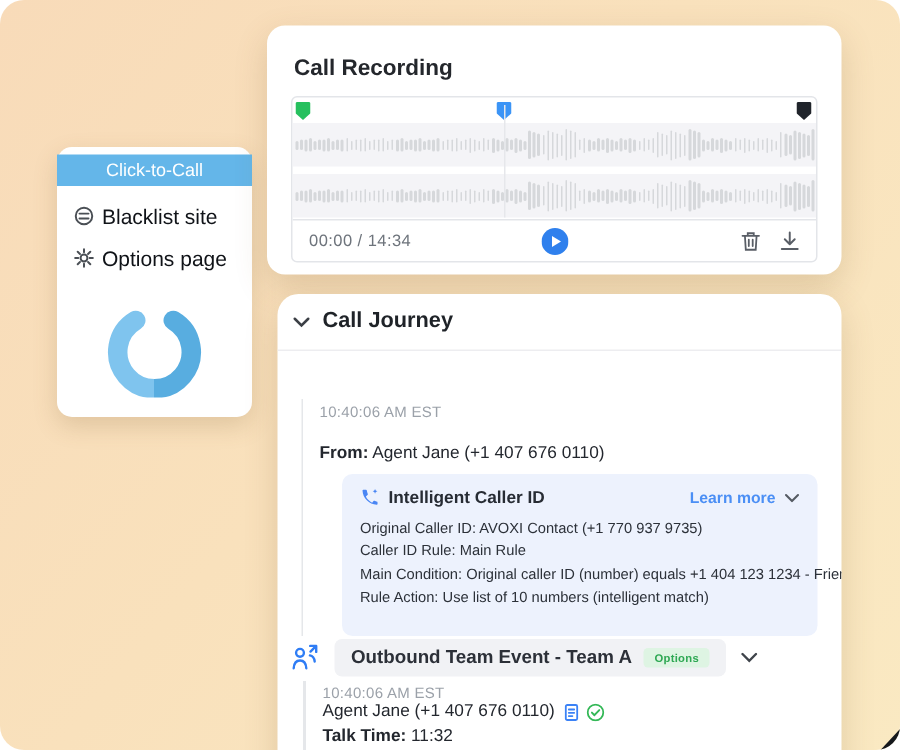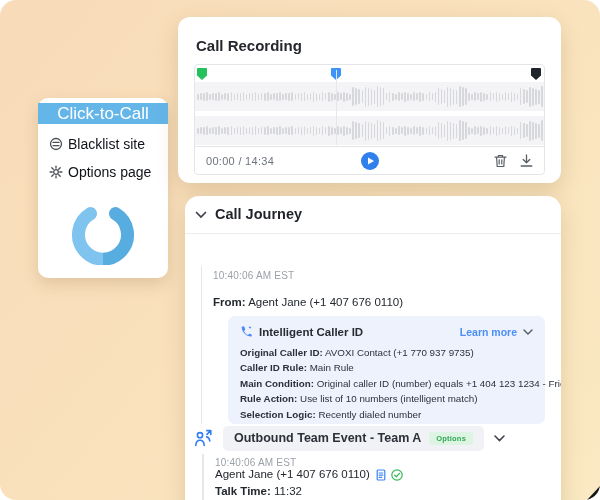--- a/index.html
+++ b/index.html
@@ -5,21 +5,21 @@
   html,body{margin:0;padding:0;background:#fff;width:600px;height:500px;
     font-family:"Liberation Sans",sans-serif;-webkit-font-smoothing:antialiased;}
   .stage{position:relative;width:600px;height:500px;border-radius:16px;overflow:hidden;
     background:linear-gradient(130deg,#f8dbb9 0%,#f9e1bc 45%,#fae9c2 100%);}
   .card{position:absolute;background:#fff;}
 
   
   .ext-card{left:38px;top:98px;width:130px;height:180px;border-radius:10px;
     box-shadow:0 6px 16px rgba(125,90,45,.20);}
   .ext-header{margin-top:5px;height:21px;line-height:21px;background:#64b6e9;color:#fff;
-    font-size:17px;text-align:center;}
+    font-size:12px;text-align:center;}
   .ext-row{display:flex;align-items:center;gap:5px;padding-left:11px;margin-top:12px;
     font-size:14px;color:#101318;cursor:pointer;}
   .power-wrap{margin-top:13px;text-align:center;}
 
   
   .rec-card{left:178px;top:17px;width:383px;height:166px;border-radius:12px;
     box-shadow:0 8px 22px rgba(125,90,45,.20);}
   .rec-title{position:absolute;left:18px;top:20px;font-size:15px;font-weight:700;color:#24272c;}
   .wavebox{position:absolute;left:16px;top:47px;width:349px;height:109px;
     border:1px solid #e3e5e9;border-radius:4px;overflow:hidden;}
@@ -52,21 +52,21 @@
   .ts{position:absolute;font-size:10px;color:#9ba1a9;letter-spacing:.2px;}
   .line{position:absolute;font-size:11.5px;color:#23272e;line-height:15px;white-space:nowrap;}
   .line b{font-weight:700;}
   .cid-box{position:absolute;left:43px;top:120px;width:317px;height:108px;background:#edf2fd;
     border-radius:7px;padding:9px 12px;box-sizing:border-box;}
   .cid-head{display:flex;align-items:center;gap:6px;}
   .cid-title{font-size:11.5px;font-weight:700;color:#272c34;}
   .learn{margin-left:auto;font-size:10.5px;font-weight:600;color:#4b8ff5;cursor:pointer;}
   .cid-fields{margin-top:7px;}
   .cid-fields div{font-size:9.8px;line-height:15.4px;color:#2c3139;white-space:nowrap;}
-  .cid-fields b{font-weight:700;}
+  .cid-fields b{font-weight:400;}
   .agent-row{display:flex;align-items:center;gap:5px;}
   .cursor{position:absolute;right:0;bottom:0;}
 </style>
 </head>
 <body>
 
 <div class="stage">
 
   <div class="card ext-card">
     <div class="ext-header">Click-to-Call</div>
@@ -396,21 +396,20 @@
         <span class="learn">Learn more</span>
         <svg width="10" height="6" viewBox="0 0 10 6">
           <path d="M1 1l4 4 4-4" stroke="#555b63" stroke-width="1.4" fill="none" stroke-linecap="round"></path>
           </svg>
       </div>
       <div class="cid-fields">
         <div><b>Original Caller ID:</b> <span>AVOXI Contact (+1 770 937 9735)</span></div>
         <div><b>Caller ID Rule:</b> <span>Main Rule</span></div>
         <div><b>Main Condition:</b> <span>Original caller ID (number) equals +1 404 123 1234 - Friendly Name</span></div>
         <div><b>Rule Action:</b> <span>Use list of 10 numbers  (intelligent match)</span></div>
-        <div><b>Selection Logic:</b> <span>Recently dialed number</span></div>
       </div>
     </div>
 
     <div class="event-row" style="left:9px;top:230px">
       <svg width="19" height="19" viewBox="0 0 19 19">
         <g stroke="#2f7df5" stroke-width="1.6" fill="none" stroke-linecap="round" stroke-linejoin="round">
           <circle cx="6" cy="6.2" r="2.6"></circle>
           <path d="M1.8 16.5c.2-3.4 2-5.2 4.2-5.2s4 1.8 4.2 5.2"></path>
           <path d="M12.6 7.9c1.4.2 2.9 1.6 3.2 4.1"></path>
           <path d="M12.8 1.6h4v4M16.6 1.8l-3.6 3.6"></path>

